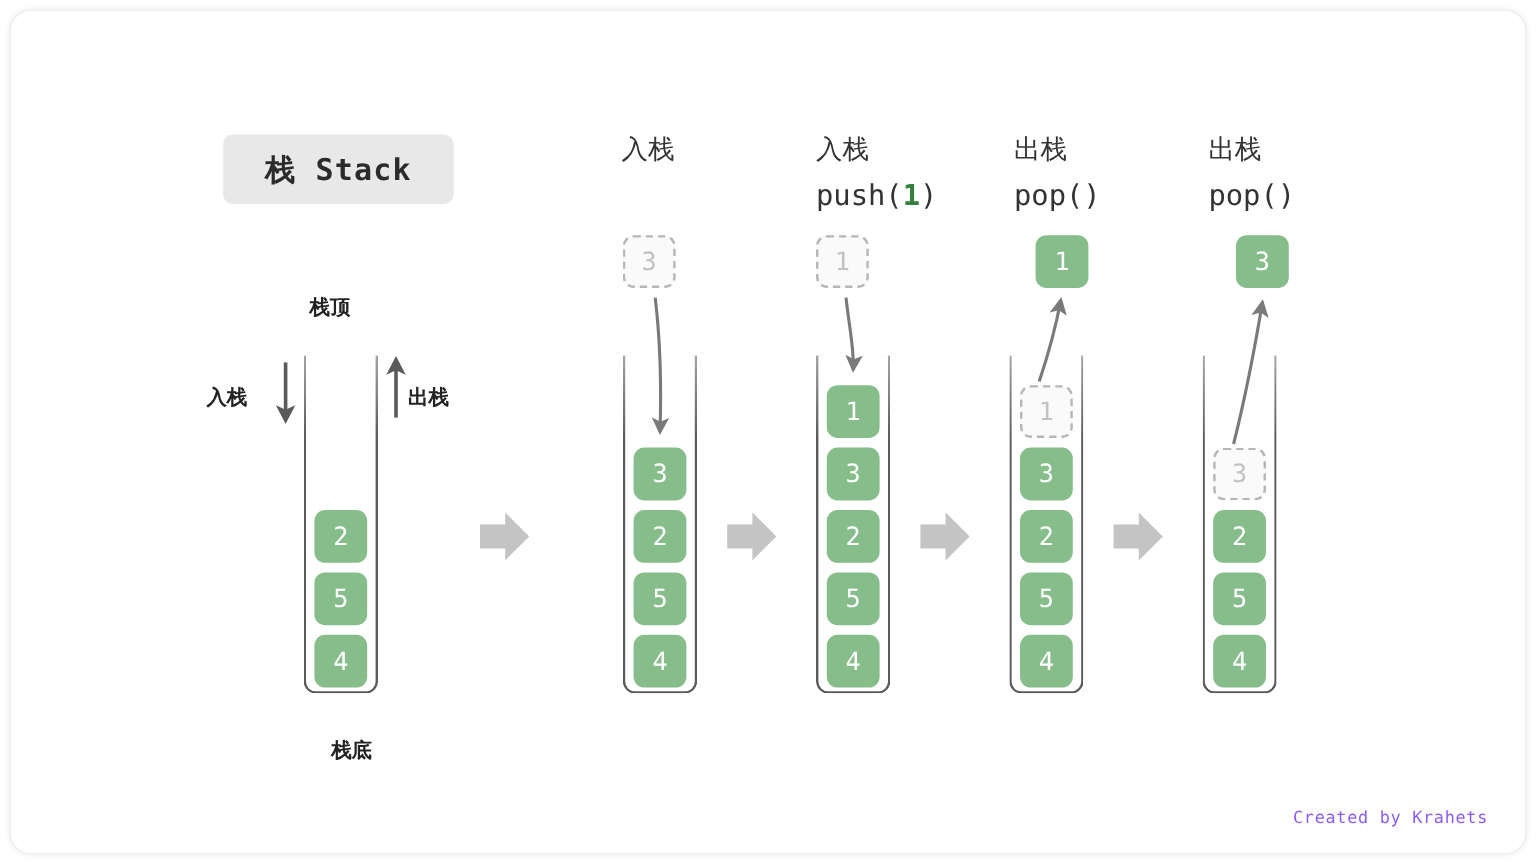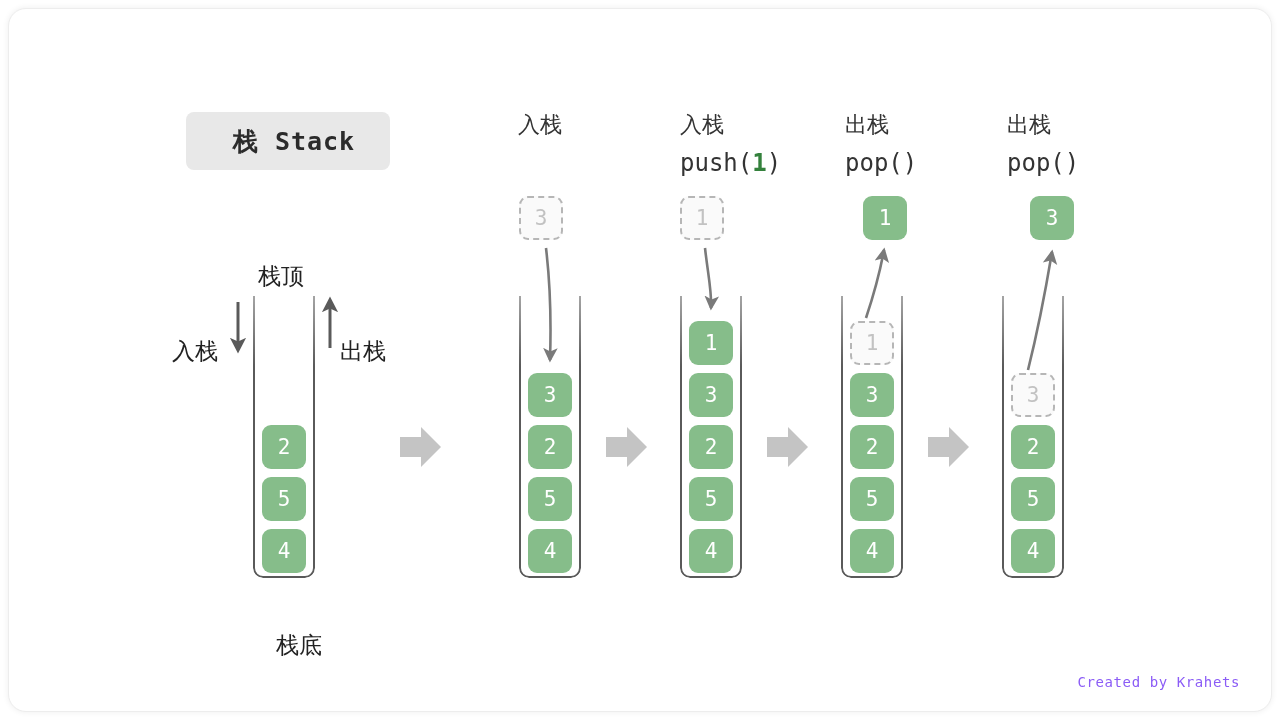--- a/index.html
+++ b/index.html
@@ -45,32 +45,30 @@
     background: #e8e8e8;
     border-radius: 8px;
     display: flex;
     align-items: center;
     justify-content: center;
     color: #2b2b2b;
     font-size: 25px;
     font-weight: bold;
     letter-spacing: 1px;
     font-family: "DejaVu Sans Mono", "Liberation Mono", monospace;
-    padding-left: 12px;
   }
 
   
   .cn-label {
     position: absolute;
     color: #222222;
-    font-weight: normal;
-    font-size: 23px;
+    font-weight: bold;
+    font-size: 17px;
     white-space: nowrap;
     font-family: "Liberation Sans", "DejaVu Sans", sans-serif;
-    margin-top: 16px;
   }
 
   .op-label {
     position: absolute;
     white-space: nowrap;
     color: #333333;
     line-height: 38px;
   }
   .op-label .op-cn {
     display: block;

